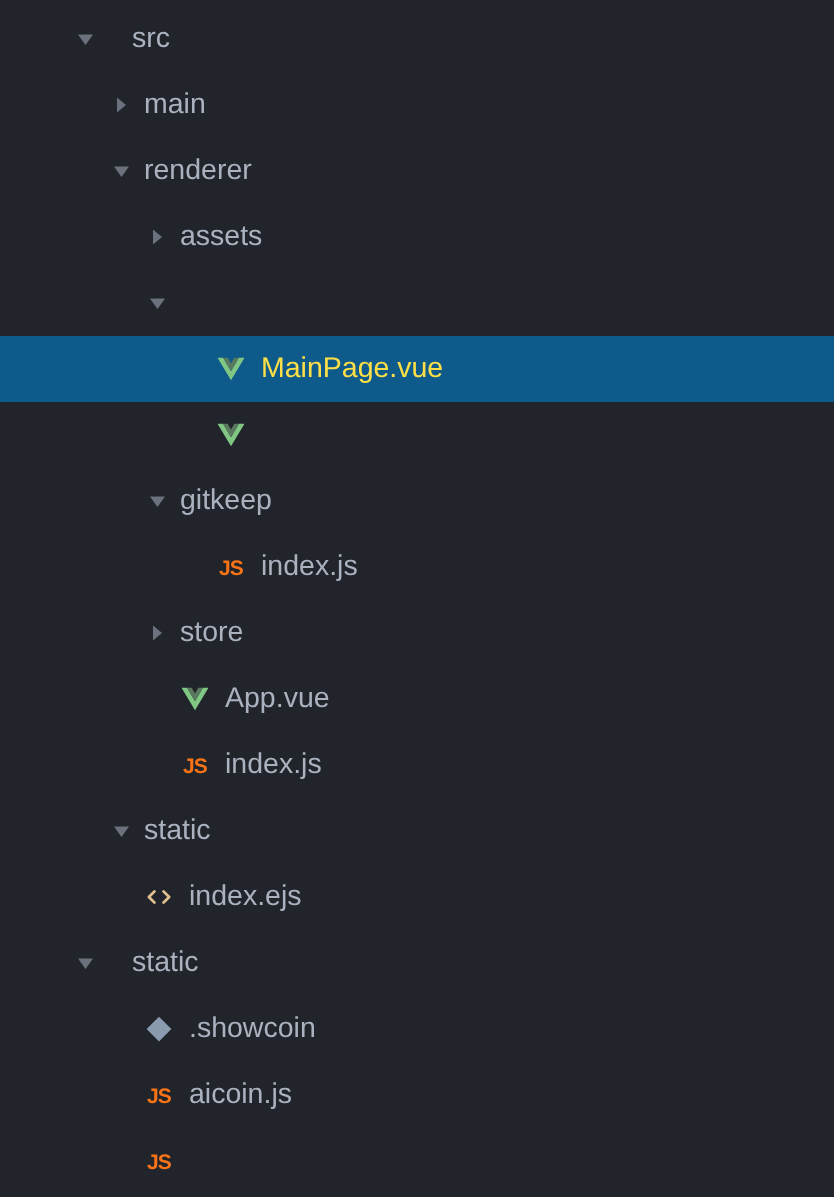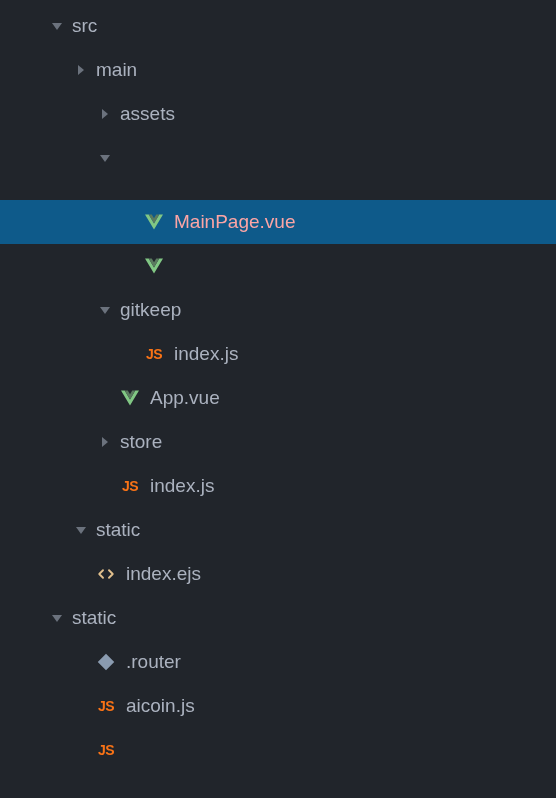--- a/index.html
+++ b/index.html
@@ -30,22 +30,21 @@
       content: "";
       position: absolute;
       left: -14px;
       right: -200px;
       top: 0;
       bottom: 0;
       background: #0e5a8a;
       z-index: 0;
     }
     .tree-row.selected {
-      color: #fca5a5;
-      margin-top: 20px;
+      color: #fde047;
     }
     .tree-row > * {
       position: relative;
       z-index: 1;
     }
     .arrow {
       width: 14px;
       display: inline-flex;
       justify-content: center;
       align-items: center;
@@ -69,21 +68,21 @@
     .file-icon {
       width: 20px;
       display: inline-flex;
       justify-content: center;
       align-items: center;
       margin-right: 10px;
     }
     .label {
       font-size: 19px;
     }
-    .indent-0 { padding-left: 36px; }
+    .indent-0 { padding-left: 36px; gap: 16px; }
     .indent-1 { padding-left: 60px; }
     .indent-2 { padding-left: 84px; align-items: center; }
     .indent-3 { padding-left: 108px; }
     .js-icon {
       color: #f97316;
       font-weight: 700;
       font-size: 14px;
       letter-spacing: -0.5px;
     }
   </style>
@@ -100,20 +99,28 @@
       <span class="label">src</span>
     </div>
     <div class="tree-row indent-1">
       <span class="arrow closed">
         <svg viewBox="0 0 8 10" fill="currentColor">
           <polygon points="1,0 7,5 1,10"></polygon>
         </svg>
       </span>
       <span class="label">main</span>
     </div>
+    <div class="tree-row indent-1">
+      <span class="arrow open">
+        <svg viewBox="0 0 10 10" fill="currentColor">
+          <polygon points="0,2 10,2 5,9"></polygon>
+        </svg>
+      </span>
+      <span class="label">renderer</span>
+    </div>
     <div class="tree-row indent-2">
       <span class="arrow closed">
         <svg viewBox="0 0 8 10" fill="currentColor">
           <polygon points="1,0 7,5 1,10"></polygon>
         </svg>
       </span>
       <span class="label">assets</span>
     </div>
     <div class="tree-row indent-2">
       <span class="arrow open">
@@ -148,38 +155,38 @@
         </svg>
       </span>
       <span class="label">gitkeep</span>
     </div>
     <div class="tree-row indent-3">
       <span class="spacer"></span>
       <span class="file-icon js-icon">JS</span>
       <span class="label">index.js</span>
     </div>
     <div class="tree-row indent-2">
+      <span class="arrow closed">
+        <svg viewBox="0 0 8 10" fill="currentColor">
+          <polygon points="1,0 7,5 1,10"></polygon>
+        </svg>
+      </span>
+      <span class="label">store</span>
+    </div>
+    <div class="tree-row indent-2">
       <span class="spacer"></span>
       <span class="file-icon">
         <svg width="18" height="16" viewBox="0 0 24 20">
           <path fill="#81c784" d="M0 0 L12 20 L24 0 L19 0 L12 12 L5 0 Z"></path>
           <path fill="#5a7a5f" d="M5 0 L12 12 L19 0 L15 0 L12 5 L9 0 Z"></path>
         </svg>
       </span>
       <span class="label">App.vue</span>
     </div>
     <div class="tree-row indent-2">
-      <span class="arrow closed">
-        <svg viewBox="0 0 8 10" fill="currentColor">
-          <polygon points="1,0 7,5 1,10"></polygon>
-        </svg>
-      </span>
-      <span class="label">store</span>
-    </div>
-    <div class="tree-row indent-2">
       <span class="spacer"></span>
       <span class="file-icon js-icon">JS</span>
       <span class="label">index.js</span>
     </div>
     <div class="tree-row indent-1">
       <span class="arrow open">
         <svg viewBox="0 0 10 10" fill="currentColor">
           <polygon points="0,2 10,2 5,9"></polygon>
         </svg>
       </span>
@@ -203,21 +210,21 @@
       </span>
       <span class="label">static</span>
     </div>
     <div class="tree-row indent-1">
       <span class="spacer"></span>
       <span class="file-icon">
         <svg width="18" height="18" viewBox="0 0 24 24" fill="#8a9bb0">
           <path d="M12 1 L1 12 L12 23 L23 12 Z" transform="rotate(0 12 12)"></path>
         </svg>
       </span>
-      <span class="label">.router</span>
+      <span class="label">.showcoin</span>
     </div>
     <div class="tree-row indent-1">
       <span class="spacer"></span>
       <span class="file-icon js-icon">JS</span>
       <span class="label">aicoin.js</span>
     </div>
     <div class="tree-row indent-1">
       <span class="spacer"></span>
       <span class="file-icon js-icon">JS</span>
     </div>

